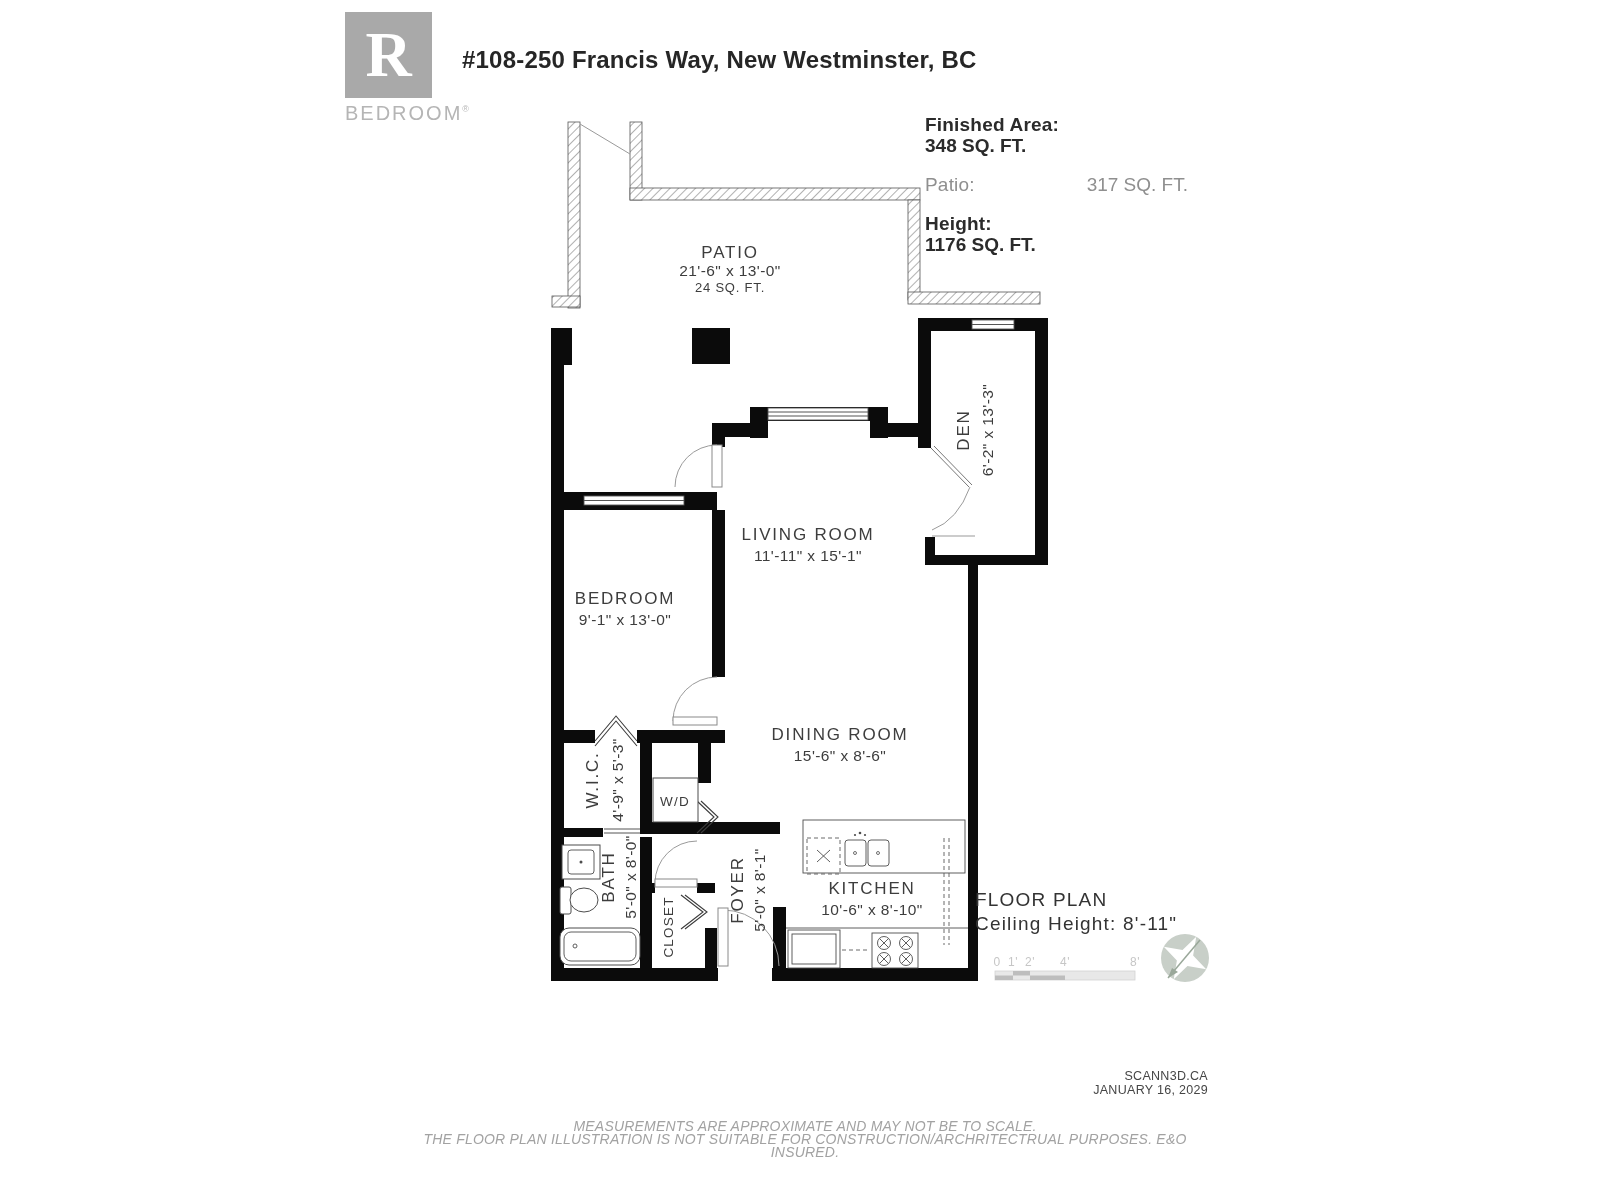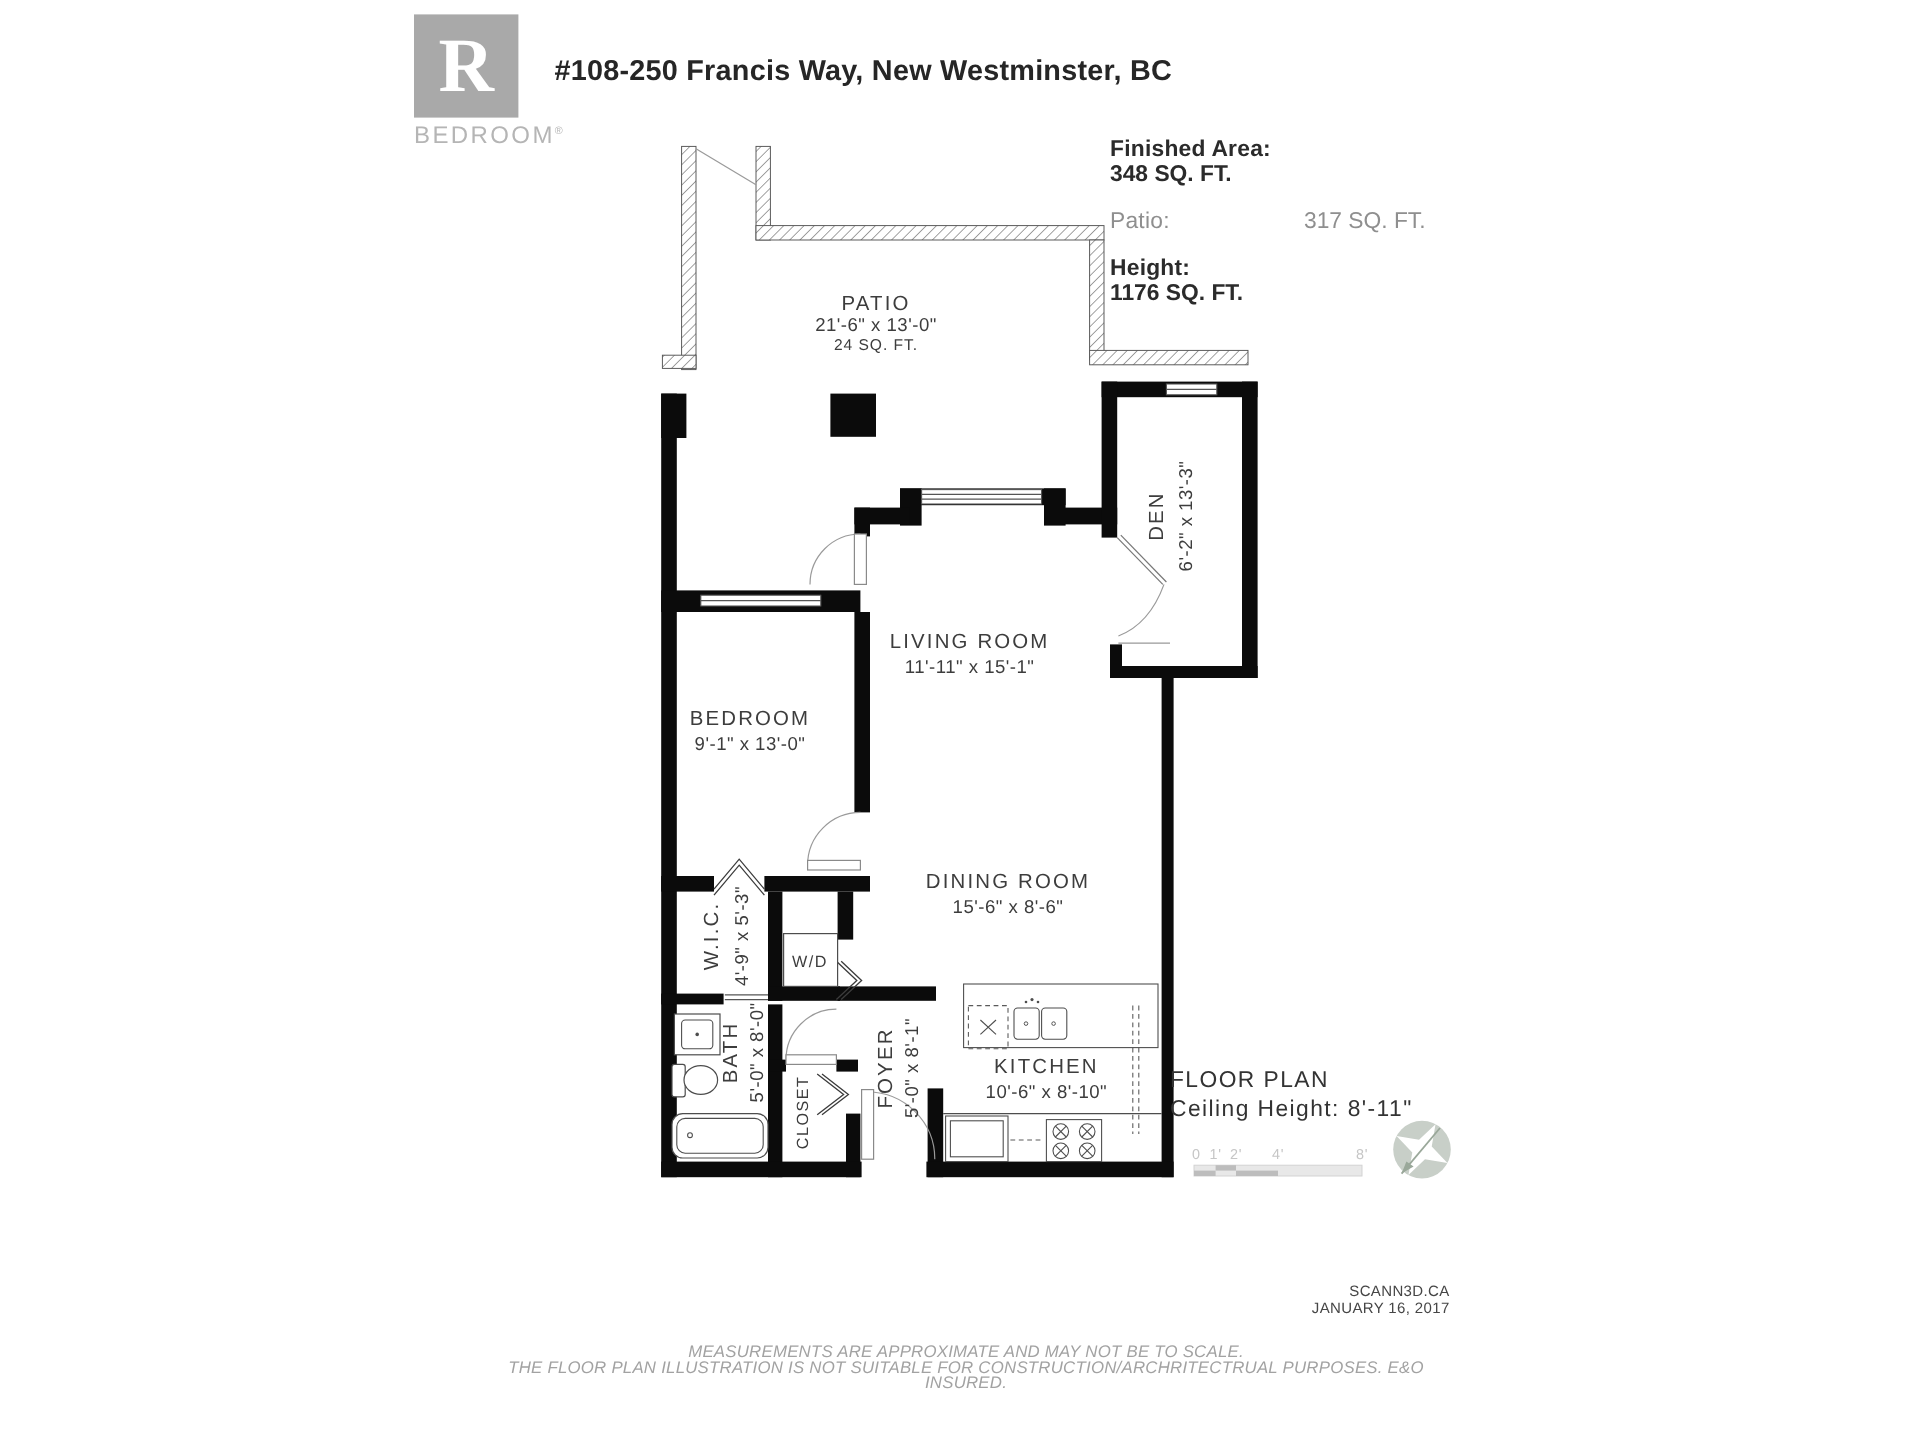--- a/index.html
+++ b/index.html
@@ -271,19 +271,19 @@
     <circle cx="665" cy="858" r="24" fill="#c8cfc8"></circle>
     <path d="M 665,834 L 671,852 L 689,858 L 671,864 L 665,882 L 659,864 L 641,858 L 659,852 Z" fill="#ffffff" transform="rotate(28 665 858)"></path>
     <line x1="680" y1="840" x2="648" y2="878" stroke="#9aa89a" stroke-width="1.5"></line>
     <path d="M 648,878 L 658,872 L 652,868 Z" fill="#9aa89a"></path>
   </g>
 </svg>
 </div>
 
 <div class="footer-created">
   <div>SCANN3D.CA</div>
-  <div>JANUARY 16, 2017</div>
+  <div>JANUARY 16, 2029</div>
 </div>
 
 <div class="footer-disclaimer">
   <div>MEASUREMENTS ARE APPROXIMATE AND MAY NOT BE TO SCALE.</div>
   <div>THE FLOOR PLAN ILLUSTRATION IS NOT SUITABLE FOR CONSTRUCTION/ARCHRITECTRUAL PURPOSES. E&amp;O INSURED.</div>
 </div>
 
 </body></html>

